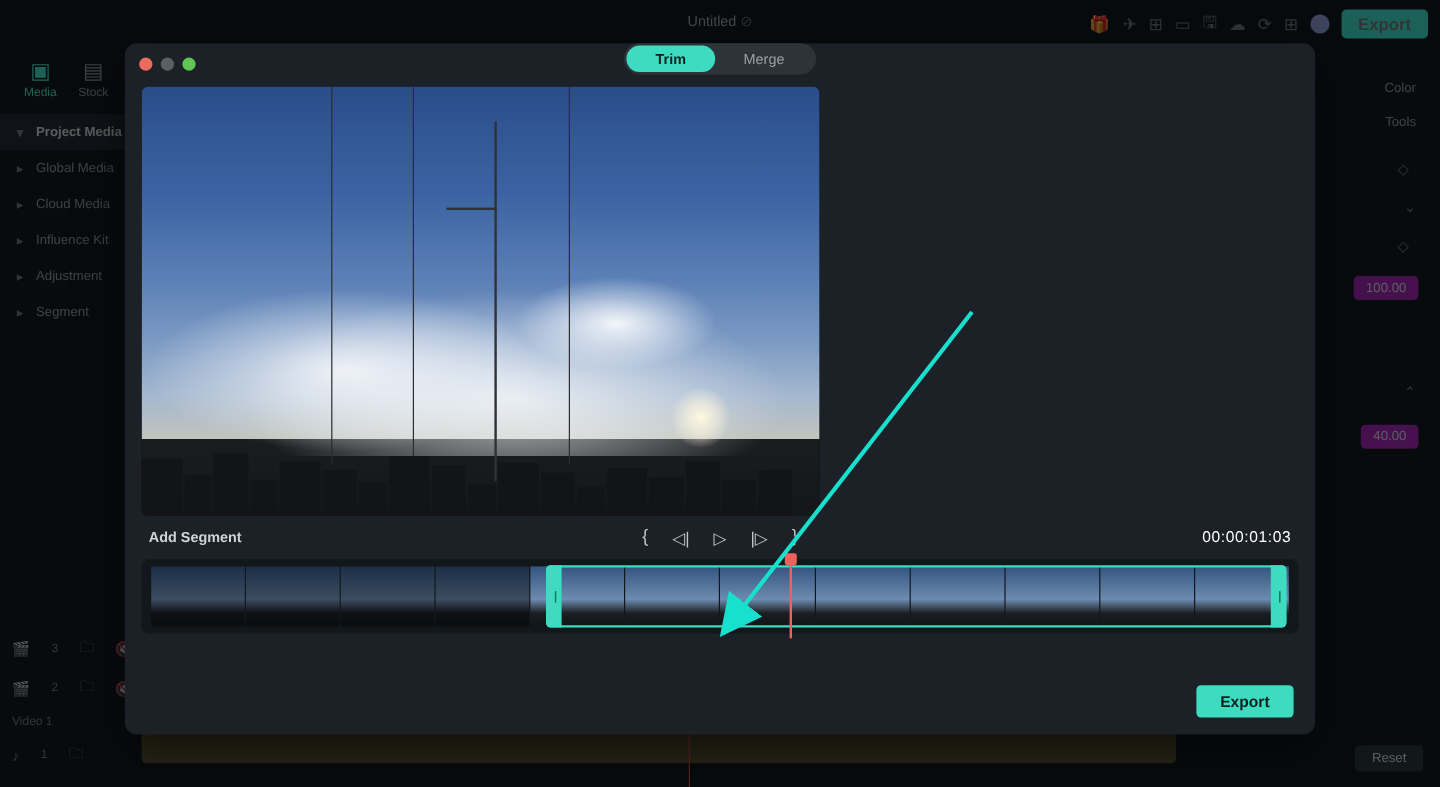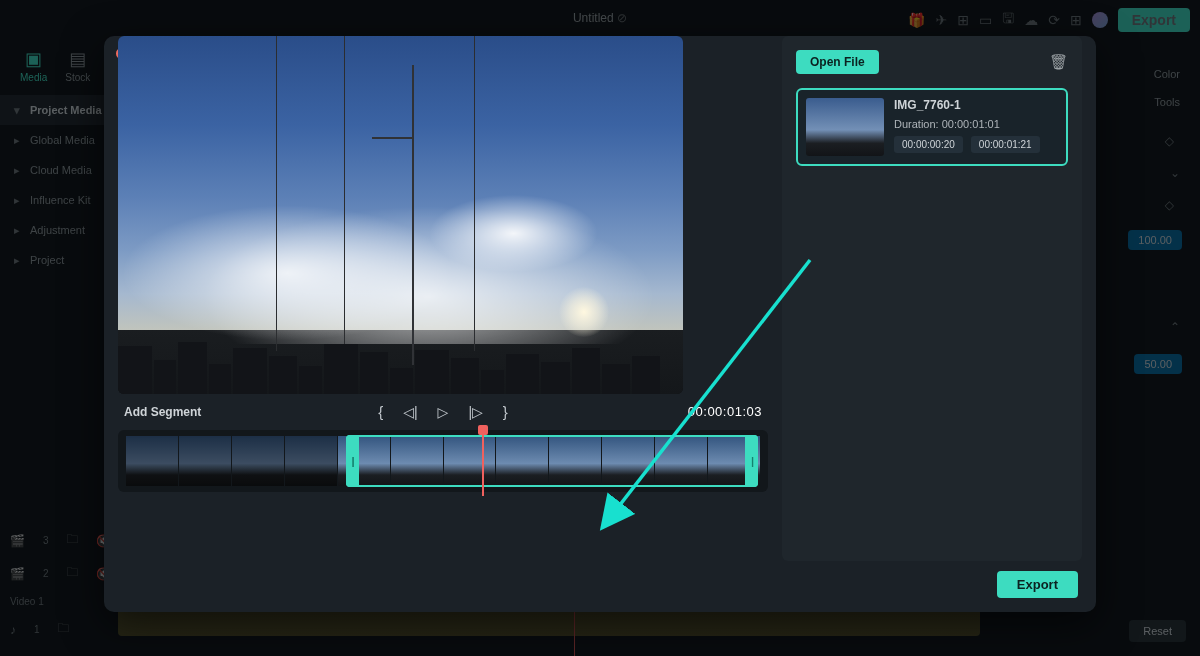--- a/index.html
+++ b/index.html
@@ -17,21 +17,21 @@
   .bg-tab { text-align:center; color:#8c9398; font-size:10px; }
   .bg-tab.active { color:#3ddcc0; }
   .bg-tab-ic { font-size:18px; display:block; margin-bottom:2px; }
   .bg-left-list { padding:4px 0; }
   .bg-li { padding:9px 8px 9px 30px; color:#8c9398; font-size:11px; position:relative; }
   .bg-li.sel { background:#1d2329; color:#cfd4d8; font-weight:600; }
   .bg-li .chev { position:absolute; left:14px; color:#6c7378; }
   .bg-right { position:absolute; right:0; top:60px; width:90px; color:#8c9398; }
   .bg-right .lbl { padding:8px; font-size:11px; text-align:right; padding-right:20px; }
   .bg-right .diamond { text-align:right; padding:18px 26px; color:#6c7378; }
-  .bg-right .valpill { background:#0369a1; padding:4px 10px; border-radius:4px; color:#cfd4d8; display:inline-block; font-size:11px; }
+  .bg-right .valpill { background:#a21caf; padding:4px 10px; border-radius:4px; color:#cfd4d8; display:inline-block; font-size:11px; }
   .bg-bot-left { position:absolute; left:10px; bottom:10px; }
   .bg-bot-left .row { display:flex; gap:18px; padding:6px 0; color:#6c7378; align-items:center; }
   .bg-bot-left .t { font-size:10px; }
   .bg-bot-right { position:absolute; right:14px; bottom:18px; }
   .bg-reset { background:#242b31; color:#cfd4d8; padding:5px 14px; border-radius:4px; font-size:11px; }
   .bg-timeline-strip { position:absolute; left:118px; right:220px; bottom:20px; height:30px; background:linear-gradient(90deg,#a89a3a,#a89a3a); border-radius:4px; opacity:.45; }
   .top-vline { position:absolute; left:574px; top:612px; bottom:0; width:1px; background:#d04a4a; }
 
   .dim { position:absolute; inset:0; background:rgba(5,8,10,0.58); }
 
@@ -138,35 +138,35 @@
         <span class="bg-tab-ic">▤</span>
         <span>Stock</span>
       </div>
     </div>
     <div class="bg-left-list">
       <div class="bg-li sel"><span class="chev">▾</span><span>Project Media</span></div>
       <div class="bg-li"><span class="chev">▸</span><span>Global Media</span></div>
       <div class="bg-li"><span class="chev">▸</span><span>Cloud Media</span></div>
       <div class="bg-li"><span class="chev">▸</span><span>Influence Kit</span></div>
       <div class="bg-li"><span class="chev">▸</span><span>Adjustment</span></div>
-      <div class="bg-li"><span class="chev">▸</span><span>Project</span></div>
+      <div class="bg-li"><span class="chev">▸</span><span>Segment</span></div>
     </div>
   </div>
 
   <div class="bg-right">
     <div class="lbl">Color</div>
     <div class="lbl">Tools</div>
     <div class="diamond">◇</div>
     <div style="text-align:right;padding-right:20px;color:#6c7378">⌄</div>
     <div class="diamond">◇</div>
     <div style="text-align:right;padding-right:18px"><span class="valpill">100.00</span></div>
     <div style="height:70px"></div>
     <div style="text-align:right;padding-right:20px;color:#6c7378">⌃</div>
     <div style="height:20px"></div>
-    <div style="text-align:right;padding-right:18px"><span class="valpill">50.00</span></div>
+    <div style="text-align:right;padding-right:18px"><span class="valpill">40.00</span></div>
   </div>
 
   <div class="bg-bot-left">
     <div class="row">
         <span>🎬</span>
         <span class="t">3</span>
         <span>🗀</span>
         <span>🔇</span>
       </div>
     <div class="row">
@@ -191,20 +191,26 @@
   </div>
 </div>
 
 <div class="dim"></div>
 
 <div class="modal">
   <div class="tlights">
     <div class="tl r"></div>
     <div class="tl y"></div>
     <div class="tl g"></div>
+  </div>
+  <div class="m-tabs">
+    <div class="m-tabs-wrap">
+      <div class="m-tab active">Trim</div>
+      <div class="m-tab">Merge</div>
+    </div>
   </div>
 
   <div class="m-body">
     <div class="m-left">
       <div class="preview">
         <div class="sky"></div>
         <div class="clouds"></div>
         <div class="sun"></div>
         <div class="wire" style="left:28%"></div>
         <div class="wire" style="left:40%"></div>
@@ -261,39 +267,20 @@
             <div class="frame"></div>
             <div class="frame"></div>
         </div>
         <div class="sel-region"></div>
         <div class="handle l">||</div>
         <div class="handle r">||</div>
         <div class="playhead"></div>
       </div>
     </div>
 
-    <div class="m-right">
-      <div class="r-top">
-        <button class="open-file">Open File</button>
-        <span class="trash">🗑</span>
-      </div>
-      <div class="clip-card">
-        <div class="clip-thumb"></div>
-        <div class="clip-info">
-          <div class="clip-name">IMG_7760-1</div>
-          <div class="clip-dur">
-            <span>Duration:</span> <span>00:00:01:01</span>
-          </div>
-          <div class="time-pills">
-            <span>00:00:00:20</span>
-            <span>00:00:01:21</span>
-          </div>
-        </div>
-      </div>
-    </div>
   </div>
 
   <div class="m-foot">
     <button class="export-btn">Export</button>
   </div>
 </div>
 
 <svg class="arrow-svg" width="1200" height="656">
   <defs>
     <marker id="ah" markerWidth="12" markerHeight="12" refX="9" refY="5" orient="auto">

